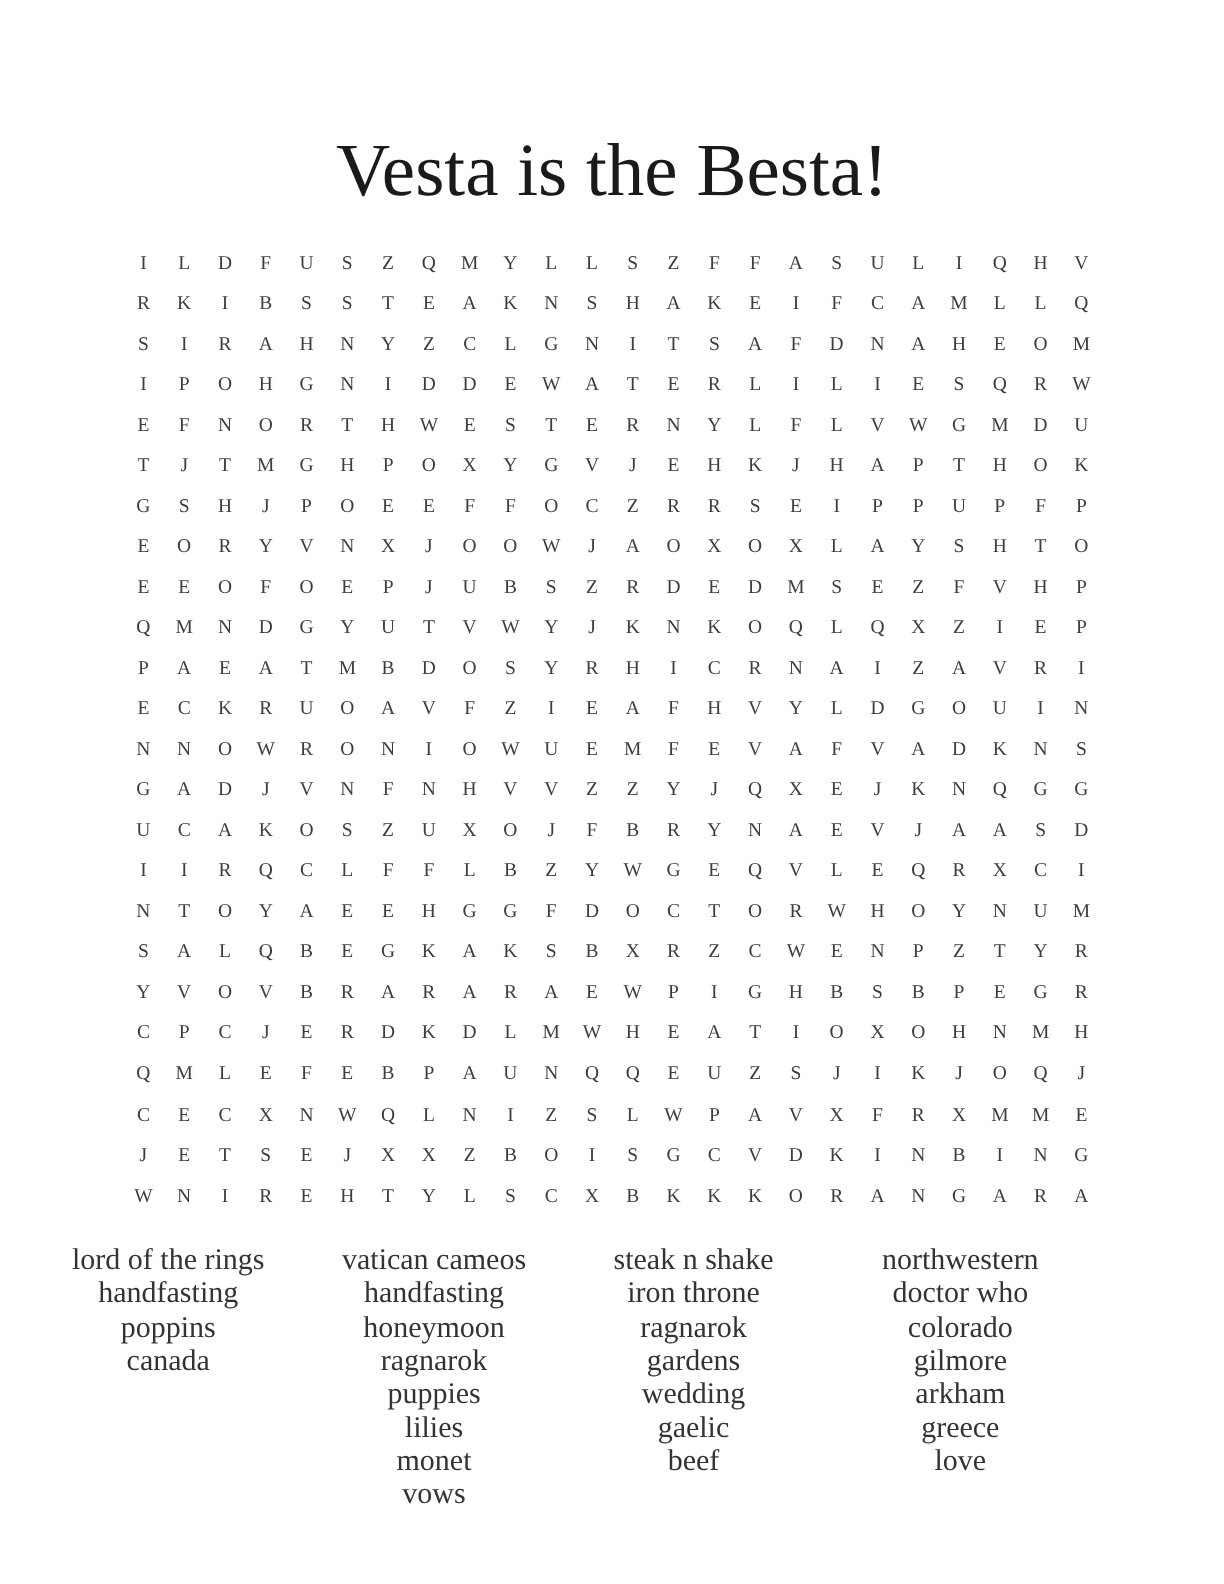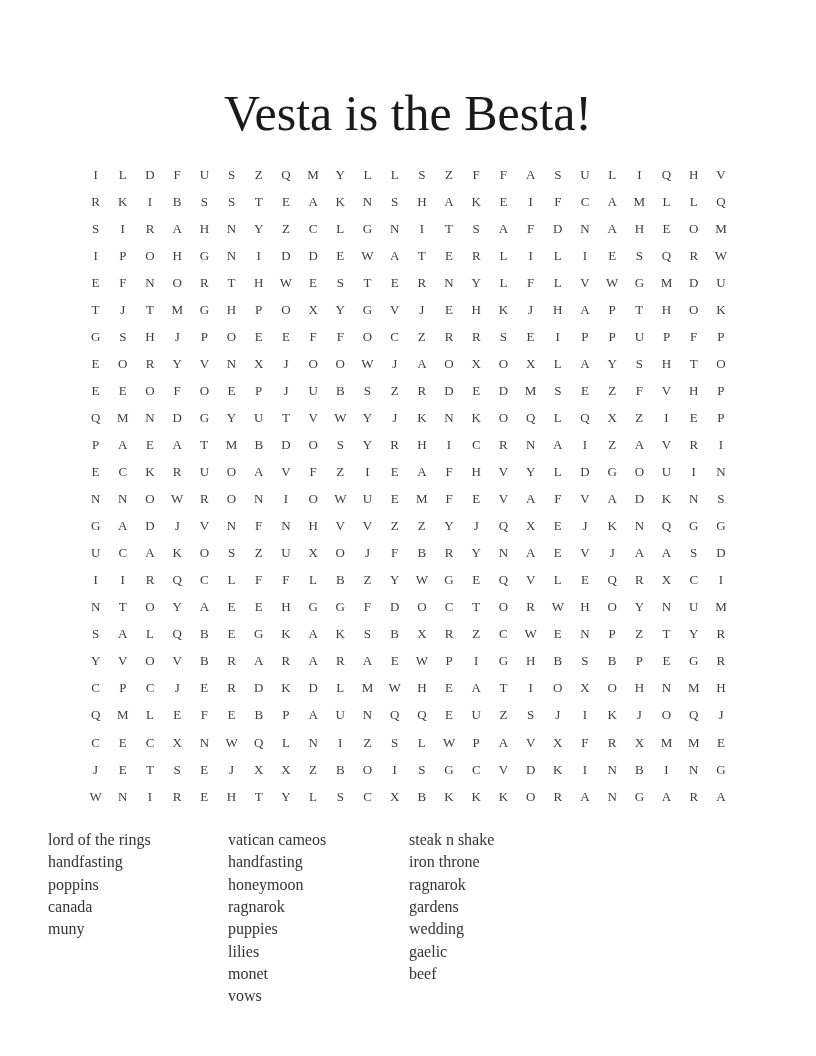--- a/index.html
+++ b/index.html
@@ -57,24 +57,25 @@
   }
   .word-column {
     position: absolute;
     top: 0;
   }
   .word-column.c0 { left: 48px; }
   .word-column.c1 { left: 228px; }
   .word-column.c2 { left: 409px; }
   .word-column.c3 { left: 588px; }
   .word {
-    font-size: 16px;
+    font-size: 20px;
     line-height: 22.35px;
     color: #333333;
     white-space: nowrap;
+    text-align: center;
   }
 </style>
 </head>
 <body>
 
 <div class="page">
   <h1 class="title">Vesta is the Besta!</h1>
 
   <div class="grid">
       <div class="grid-row">
@@ -702,35 +703,43 @@
         <span class="grid-cell">A</span>
       </div>
     </div>
 
   <div class="word-list">
     <div class="word-column c0">
         <div class="word">lord of the rings</div>
         <div class="word">handfasting</div>
         <div class="word">poppins</div>
         <div class="word">canada</div>
-        <div class="word">muny</div>
       </div>
     <div class="word-column c1">
         <div class="word">vatican cameos</div>
         <div class="word">handfasting</div>
         <div class="word">honeymoon</div>
         <div class="word">ragnarok</div>
         <div class="word">puppies</div>
         <div class="word">lilies</div>
         <div class="word">monet</div>
         <div class="word">vows</div>
       </div>
     <div class="word-column c2">
         <div class="word">steak n shake</div>
         <div class="word">iron throne</div>
         <div class="word">ragnarok</div>
         <div class="word">gardens</div>
         <div class="word">wedding</div>
         <div class="word">gaelic</div>
         <div class="word">beef</div>
       </div>
+    <div class="word-column c3">
+        <div class="word">northwestern</div>
+        <div class="word">doctor who</div>
+        <div class="word">colorado</div>
+        <div class="word">gilmore</div>
+        <div class="word">arkham</div>
+        <div class="word">greece</div>
+        <div class="word">love</div>
+      </div>
   </div>
 </div>
 
 </body></html>

